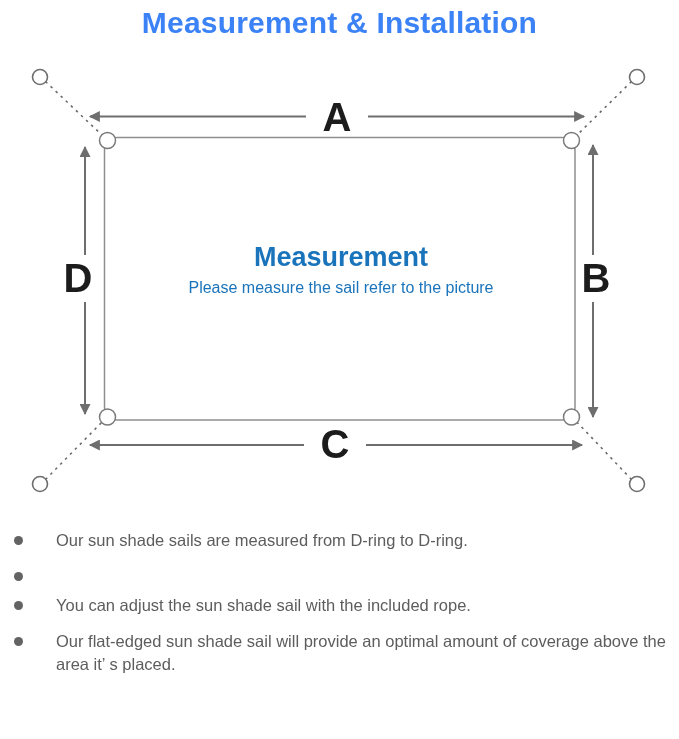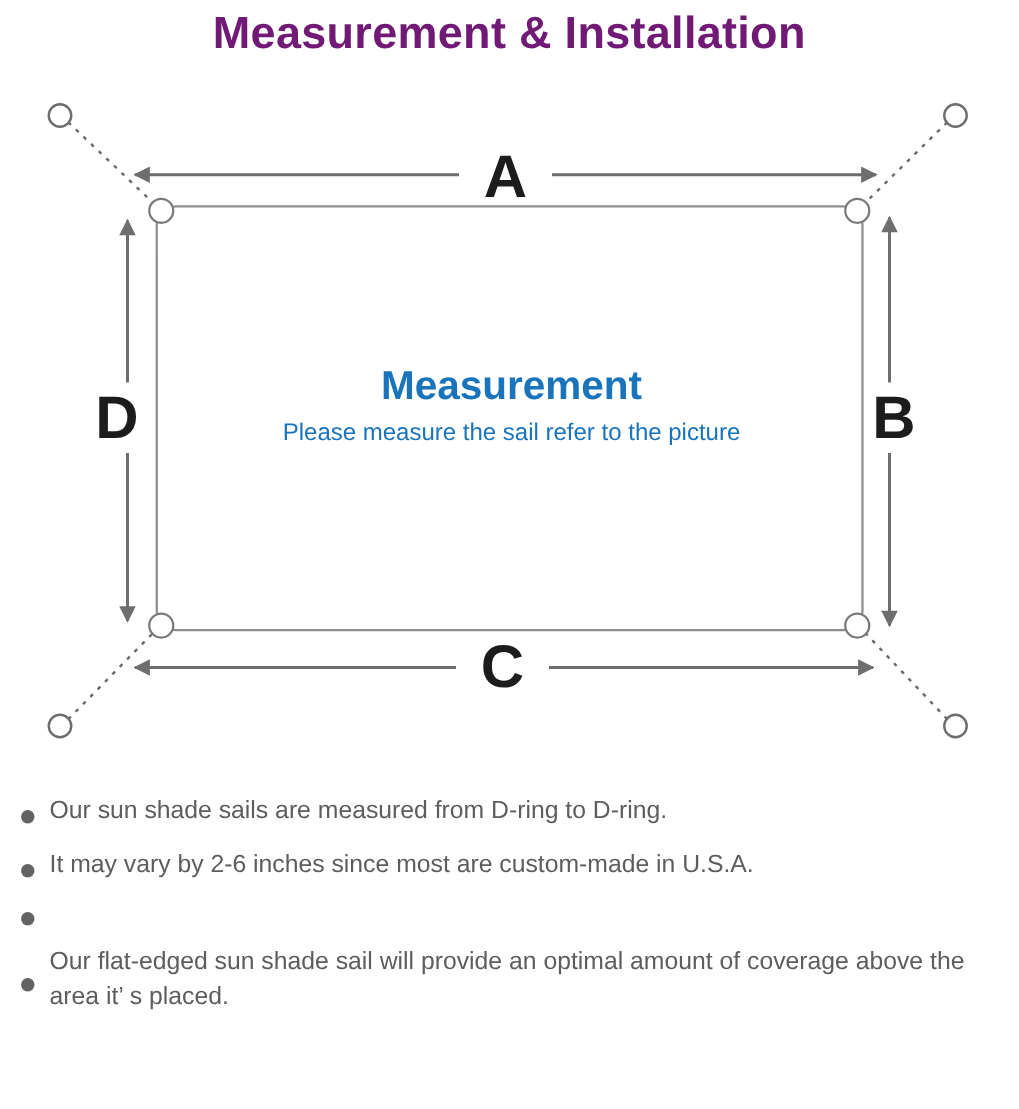--- a/index.html
+++ b/index.html
@@ -17,21 +17,21 @@
     overflow: hidden;
   }
   .page-title {
     margin: 0;
     padding-top: 4px;
     height: 38px;
     line-height: 38px;
     text-align: center;
     font-size: 30px;
     font-weight: bold;
-    color: #701a75;
+    color: #3b82f6;
     letter-spacing: 0.2px;
   }
   .diagram-wrap {
     width: 679px;
     height: 468px;
     display: block;
   }
   svg { display: block; }
   .dim-label {
     font-family: "Liberation Sans", sans-serif;
@@ -49,22 +49,23 @@
     font-family: "Liberation Sans", sans-serif;
     font-size: 16px;
     fill: #1a74bb;
   }
   .notes {
     margin-top: 19px;
     padding: 0 9px 0 14px;
   }
   .note-item {
     display: flex;
-    align-items: center;
+    align-items: flex-start;
     margin-bottom: 13px;
+    gap: 23px;
   }
   .note-dot {
     flex: 0 0 auto;
     width: 9px;
     height: 9px;
     margin-top: 7px;
     margin-right: 10px;
     border-radius: 50%;
     background: #636363;
   }
@@ -126,24 +127,24 @@
     <text class="center-sub" x="341" y="293" text-anchor="middle">Please measure the sail refer to the picture</text>
   </svg>
 
   <div class="notes">
     <div class="note-item">
       <span class="note-dot"></span>
       <span class="note-text">Our sun shade sails are measured from D-ring to D-ring.</span>
     </div>
     <div class="note-item">
       <span class="note-dot"></span>
-      <span class="note-text">It may vary by 2-6 inches since most are custom-made in U.S.A.</span>
     </div>
     <div class="note-item">
       <span class="note-dot"></span>
+      <span class="note-text">You can adjust the sun shade sail with the included rope.</span>
     </div>
     <div class="note-item">
       <span class="note-dot"></span>
       <span class="note-text">Our flat-edged sun shade sail will provide an optimal amount of coverage above the area it’ s placed.</span>
     </div>
   </div>
 
 </div>
 
 </body></html>

